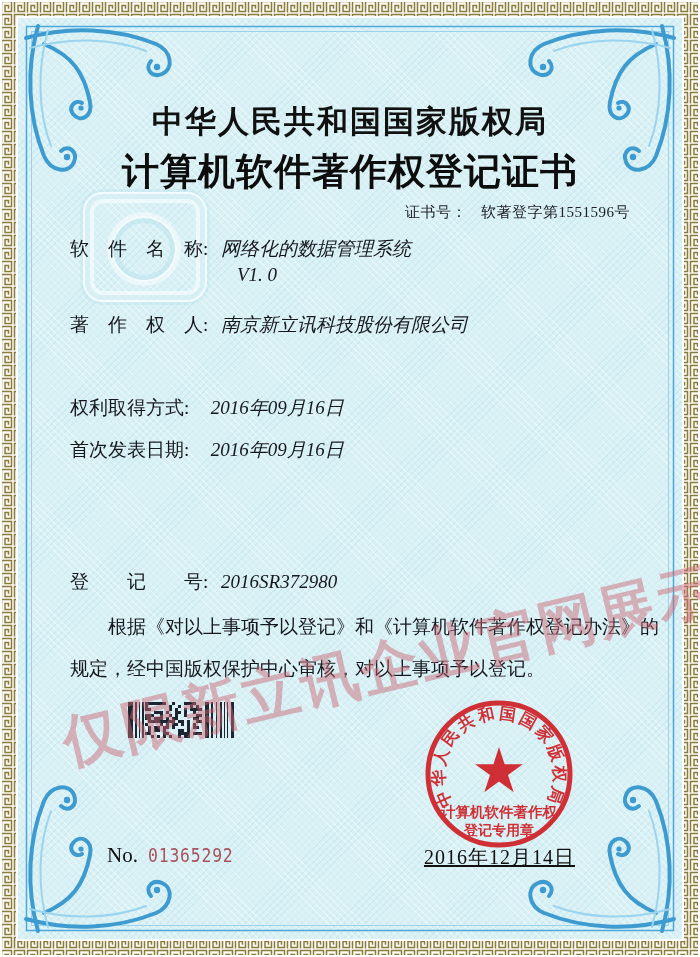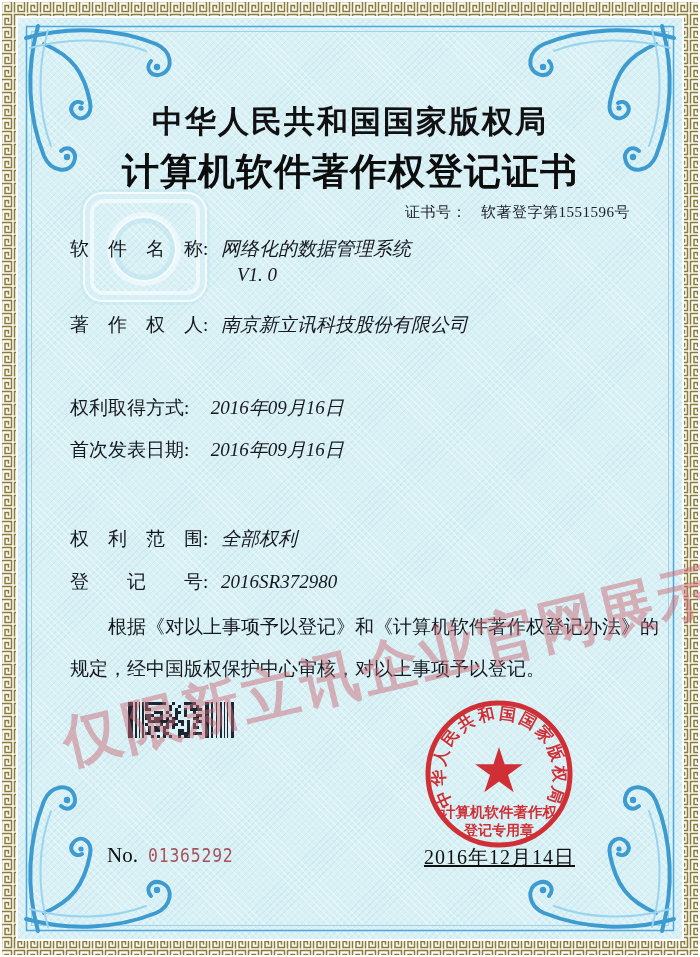--- a/index.html
+++ b/index.html
@@ -147,24 +147,20 @@
     <span class="lbl">权利取得方式:</span>
     <span class="val">2016年09月16日</span>
   </div>
 
   <div class="row r4">
     <span class="lbl">首次发表日期:</span>
     <span class="val">2016年09月16日</span>
   </div>
 
 
-  <div class="row r6">
-    <span class="lbl">权　利　范　围:</span>
-    <span class="val">全部权利</span>
-  </div>
 
   <div class="row r7">
     <span class="lbl">登　　记　　号:</span>
     <span class="val">2016SR372980</span>
   </div>
 
   <div class="stmt s1">根据《对以上事项予以登记》和《计算机软件著作权登记办法》的</div>
   <div class="stmt s2">规定，经中国版权保护中心审核，对以上事项予以登记。</div>
 
   <div class="barcode" id="barcode">

